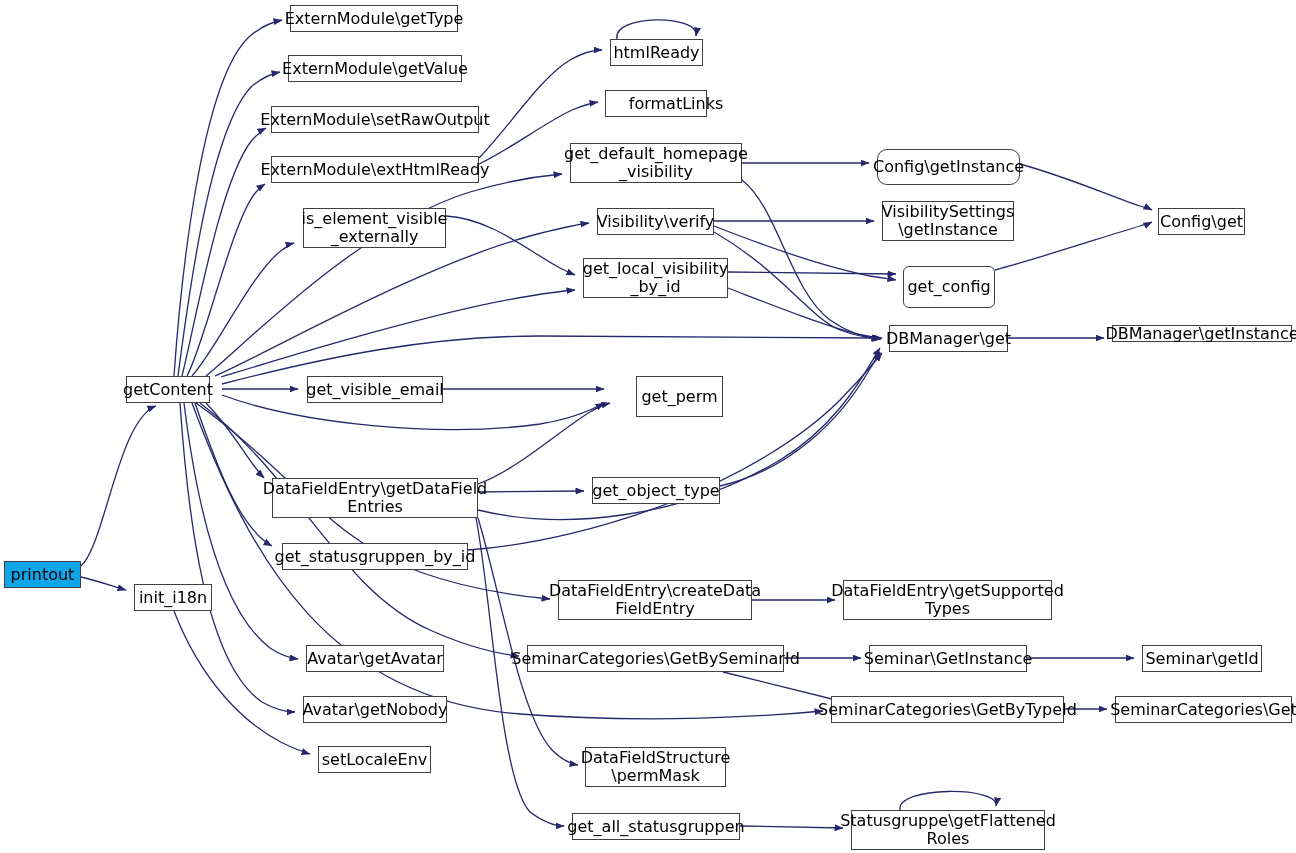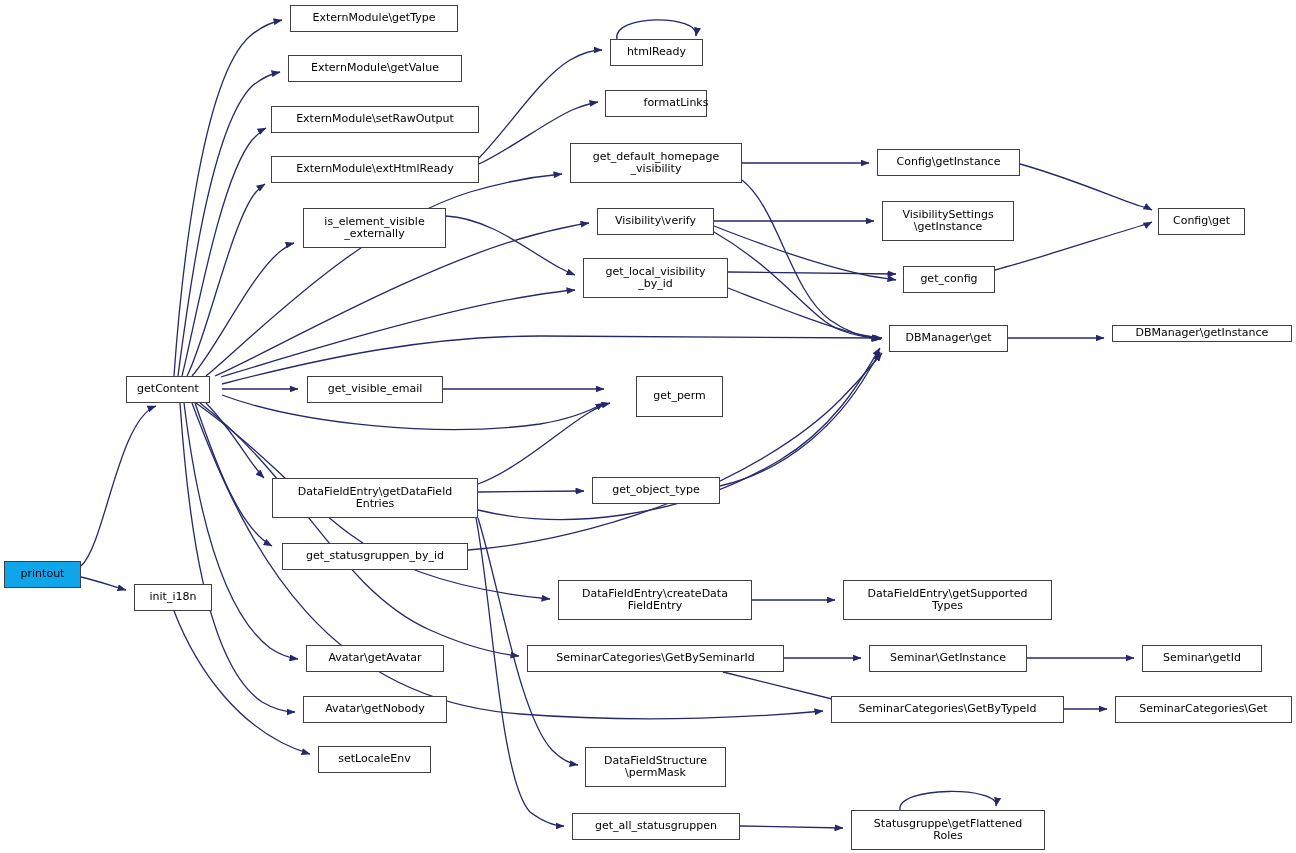--- a/index.html
+++ b/index.html
@@ -23,21 +23,21 @@
     top: 0;
     width: 1296px;
     height: 853px;
   }
   .node {
     position: absolute;
     box-sizing: border-box;
     border: 1px solid #404040;
     background: #ffffff;
     color: #000000;
-    font-size: 11px;
+    font-size: 16px;
     line-height: 1.12;
     display: flex;
     align-items: center;
     justify-content: center;
     text-align: center;
     white-space: pre-line;
     z-index: 5;
   }
   .node.highlight {
     background: #0ea5e9;
@@ -237,28 +237,28 @@
   <div class="node" style="left:527px;top:645px;width:257px;height:27px;">
     <span class="node-label">SeminarCategories\GetBySeminarId</span>
   </div>
   <div class="node" style="left:585px;top:747px;width:141px;height:40px;">
     <span class="node-label">DataFieldStructure
 \permMask</span>
   </div>
   <div class="node" style="left:572px;top:813px;width:168px;height:27px;">
     <span class="node-label">get_all_statusgruppen</span>
   </div>
-  <div class="node" style="left:877px;top:149px;width:143px;height:27px;">
+  <div class="node" style="left:877px;top:149px;width:143px;height:36px;border-radius:10px;">
     <span class="node-label">Config\getInstance</span>
   </div>
   <div class="node" style="left:882px;top:201px;width:132px;height:40px;">
     <span class="node-label">VisibilitySettings
 \getInstance</span>
   </div>
-  <div class="node" style="left:903px;top:266px;width:92px;height:27px;">
+  <div class="node" style="left:903px;top:266px;width:92px;height:42px;border-radius:6px;">
     <span class="node-label">get_config</span>
   </div>
   <div class="node" style="left:889px;top:325px;width:119px;height:27px;">
     <span class="node-label">DBManager\get</span>
   </div>
   <div class="node" style="left:843px;top:580px;width:209px;height:40px;">
     <span class="node-label">DataFieldEntry\getSupported
 Types</span>
   </div>
   <div class="node" style="left:869px;top:645px;width:158px;height:27px;">

